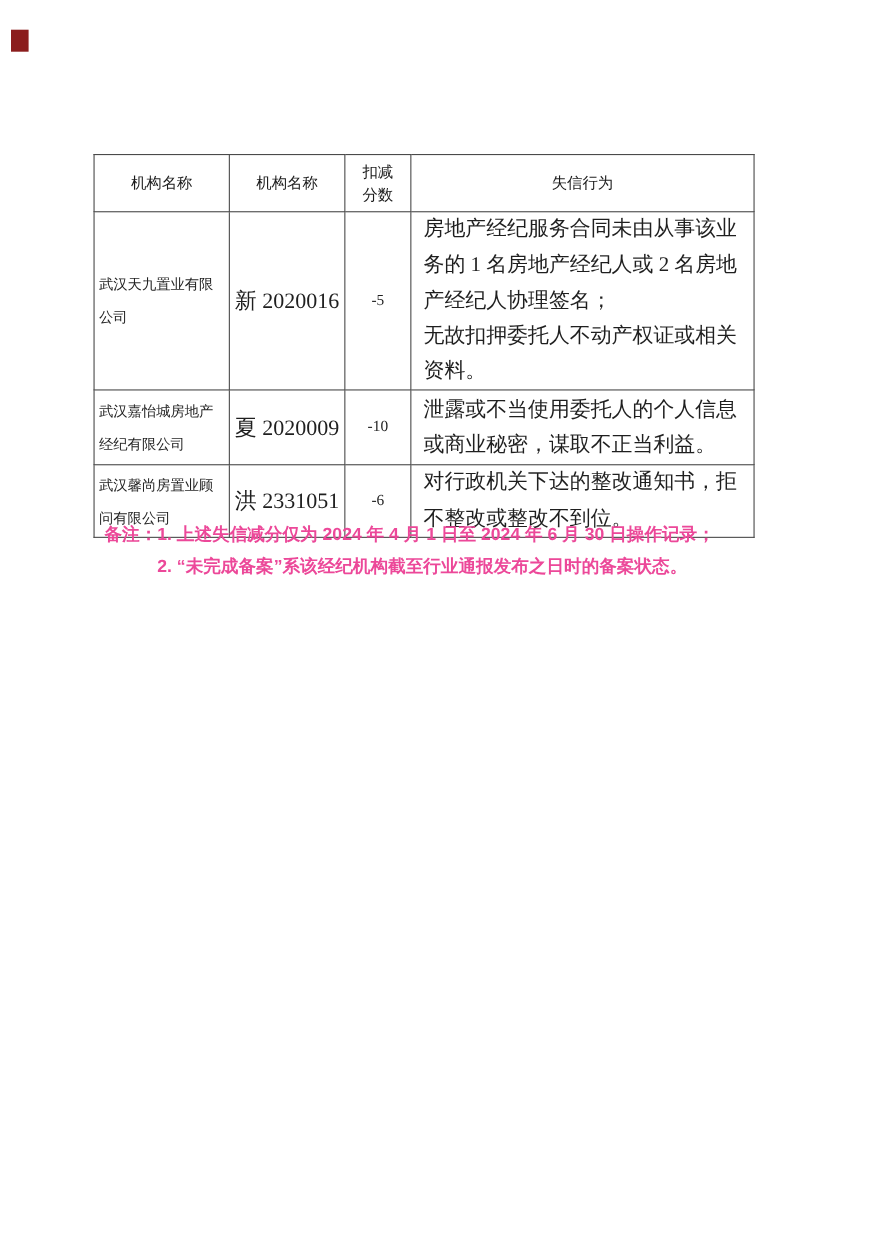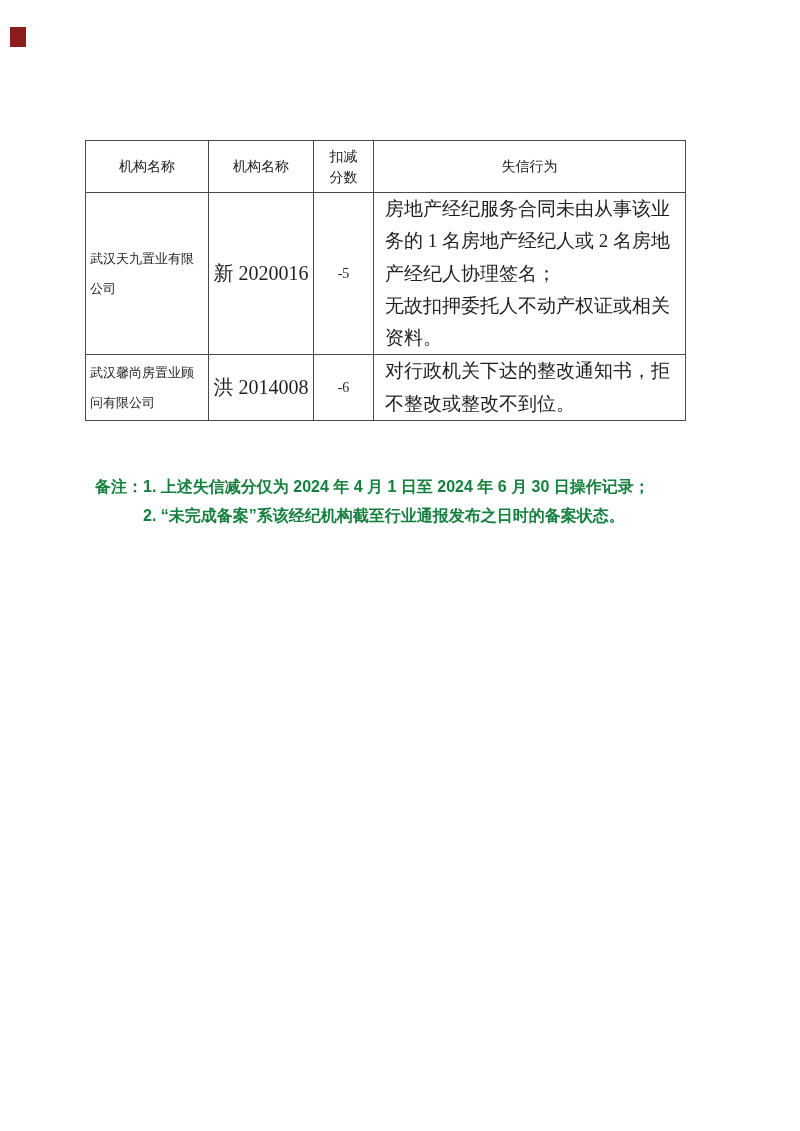--- a/index.html
+++ b/index.html
@@ -52,21 +52,21 @@
     font-size: 19px;
     line-height: 1.7;
     text-align: left;
     padding: 0 11px;
   }
   .notes {
     position: absolute; left: 95px; top: 472px;
     font-family: "Liberation Sans", sans-serif;
     font-weight: bold;
     font-size: 16px;
-    color: #15803d;
+    color: #ec4899;
   }
   .note-line { line-height: 29px; white-space: nowrap; }
   .note-line.indent { padding-left: 48px; }
 </style>
 </head>
 <body>
 
 <div class="corner-marker" style="background: rgb(139, 29, 29);"></div>
 
 <table class="credit-table">
@@ -87,23 +87,31 @@
   <tbody>
     <tr class="r0">
       <td class="c1">武汉天九置业有限公司</td>
       <td class="c2">新 2020016</td>
       <td class="c3">-5</td>
       <td class="c4">
         <div>房地产经纪服务合同未由从事该业务的 1 名房地产经纪人或 2 名房地产经纪人协理签名；</div>
         <div>无故扣押委托人不动产权证或相关资料。</div>
       </td>
     </tr>
+    <tr class="r1">
+      <td class="c1">武汉嘉怡城房地产经纪有限公司</td>
+      <td class="c2">夏 2020009</td>
+      <td class="c3">-10</td>
+      <td class="c4">
+        <div>泄露或不当使用委托人的个人信息或商业秘密，谋取不正当利益。</div>
+      </td>
+    </tr>
     <tr class="r2">
       <td class="c1">武汉馨尚房置业顾问有限公司</td>
-      <td class="c2">洪 2014008</td>
+      <td class="c2">洪 2331051</td>
       <td class="c3">-6</td>
       <td class="c4">
         <div>对行政机关下达的整改通知书，拒不整改或整改不到位。</div>
       </td>
     </tr>
   </tbody>
 </table>
 
 <div class="notes">
   <div class="note-line">

